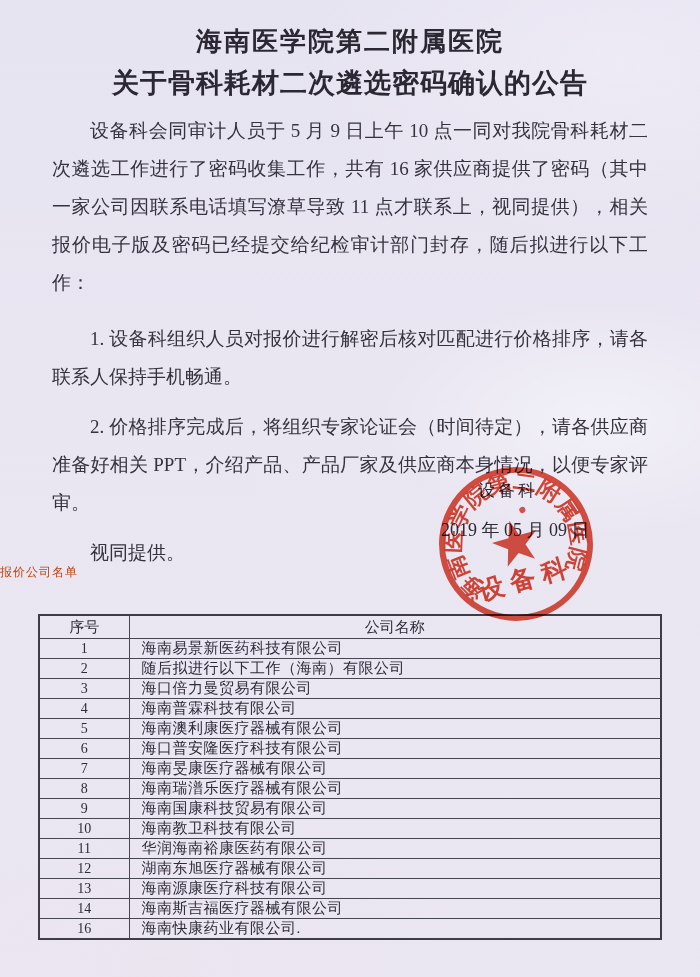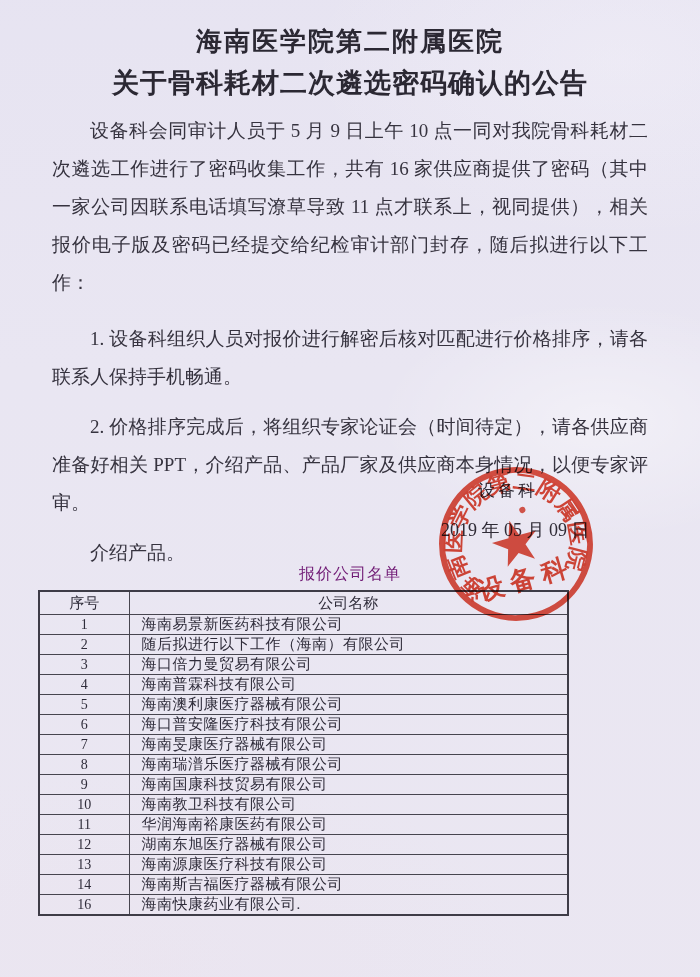--- a/index.html
+++ b/index.html
@@ -41,24 +41,24 @@
     position:absolute;left:441px;top:518px;z-index:1;
     font-size:18px;color:#2f2b36;
   }
   .stamp{
     position:absolute;left:430px;top:458px;width:172px;height:172px;z-index:5;
     transform:rotate(-16deg);
     mix-blend-mode:multiply;opacity:.92;pointer-events:none;
   }
   .table-title{
     position:absolute;top:564px;left:0;width:100%;z-index:1;
-    text-align:center;font-size:16px;color:#701a75;letter-spacing:1px;
+    text-align:left;font-size:12px;color:#c2410c;letter-spacing:1px;
   }
   table.company-table{
-    position:absolute;top:590px;left:38px;width:531px;z-index:2;
+    position:absolute;top:614px;left:38px;width:624px;z-index:2;
     border-collapse:collapse;table-layout:fixed;
     font-size:15px;color:#2f2c3a;background:transparent;
   }
   .company-table th,.company-table td{
     border:1px solid #47454f;padding:0;font-weight:normal;
   }
   .company-table{border:2px solid #3e3c47;}
   .company-table th{height:22px;font-size:15px;text-align:center;}
   .company-table td{height:19px;}
   .company-table col.c-no{width:90px;}
@@ -70,21 +70,21 @@
 
 <div class="paper-texture"></div>
 
 <h1 class="page-title-1">海南医学院第二附属医院</h1>
 <h2 class="page-title-2">关于骨科耗材二次遴选密码确认的公告</h2>
 
 <div class="doc-body">
   <p class="p1">设备科会同审计人员于 5 月 9 日上午 10 点一同对我院骨科耗材二次遴选工作进行了密码收集工作，共有 16 家供应商提供了密码（其中一家公司因联系电话填写潦草导致 11 点才联系上，视同提供），相关报价电子版及密码已经提交给纪检审计部门封存，随后拟进行以下工作：</p>
   <p class="p2">1. 设备科组织人员对报价进行解密后核对匹配进行价格排序，请各联系人保持手机畅通。</p>
   <p class="p3">2. 价格排序完成后，将组织专家论证会（时间待定），请各供应商准备好相关 PPT，介绍产品、产品厂家及供应商本身情况，以便专家评审。</p>
-  <p class="closing">介绍产品。</p>
+  <p class="closing">视同提供。</p>
 </div>
 
 <div class="sig-dept">设备科</div>
 <div class="sig-date">2019 年 05 月 09 日</div>
 
 <div class="stamp">
   <svg width="172" height="172" viewBox="0 0 200 200">
     <circle cx="100" cy="100" r="86" fill="none" stroke="#dd3a28" stroke-width="7" opacity="0.95"></circle>
     <path id="seal-ring-path" d="M 54.8,145.3 A 64,64 0 1 1 145.2,145.3" fill="none"></path>
     <text font-size="25" fill="#dd3a28" font-weight="bold">

